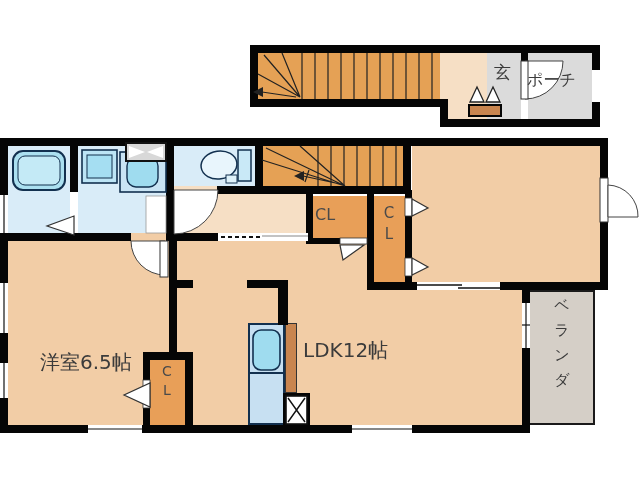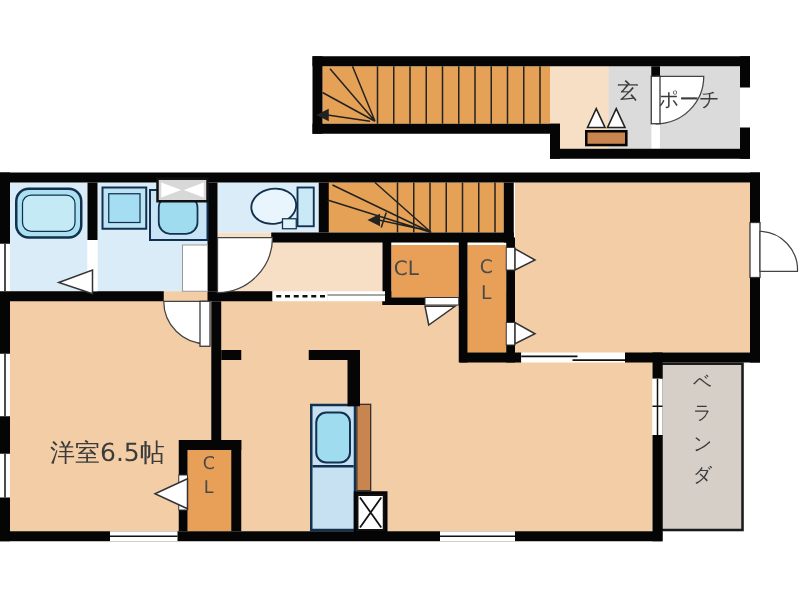--- a/index.html
+++ b/index.html
@@ -204,20 +204,21 @@
 
     <g>
       <rect x="286" y="396" width="21" height="28" fill="#fff" stroke="#111" stroke-width="1.6"></rect>
       <path d="M288,398 L305,422 M305,398 L288,422" stroke="#111" stroke-width="1.4"></path>
     </g>
   </svg>
 
   <div class="lbl" style="left:494px;top:61px;font-size:17px;">玄</div>
   <div class="lbl" style="left:527px;top:70px;font-size:16px;">ポーチ</div>
   <div class="lbl" style="left:40px;top:308px;font-size:20px;margin-top:41px;">洋室6.5帖</div>
+  <div class="lbl" style="left:303px;top:337px;font-size:20px;">LDK12帖</div>
   <div class="lbl" style="left:315px;top:205px;font-size:16px;color:#4a4a4a;">CL</div>
   <div class="lbl vtxt" style="left:378px;top:204px;font-size:15px;width:22px;color:#4a4a4a;">C</div>
   <div class="lbl vtxt" style="left:378px;top:225px;font-size:15px;width:22px;color:#4a4a4a;">L</div>
   <div class="lbl vtxt" style="left:157px;top:363px;font-size:14px;width:20px;color:#4a4a4a;">C</div>
   <div class="lbl vtxt" style="left:157px;top:382px;font-size:14px;width:20px;color:#4a4a4a;">L</div>
   <div class="lbl vtxt" style="left:549px;top:296px;font-size:15px;">ベ</div>
   <div class="lbl vtxt" style="left:549px;top:321px;font-size:15px;">ラ</div>
   <div class="lbl vtxt" style="left:549px;top:346px;font-size:15px;">ン</div>
   <div class="lbl vtxt" style="left:549px;top:371px;font-size:15px;">ダ</div>
 

